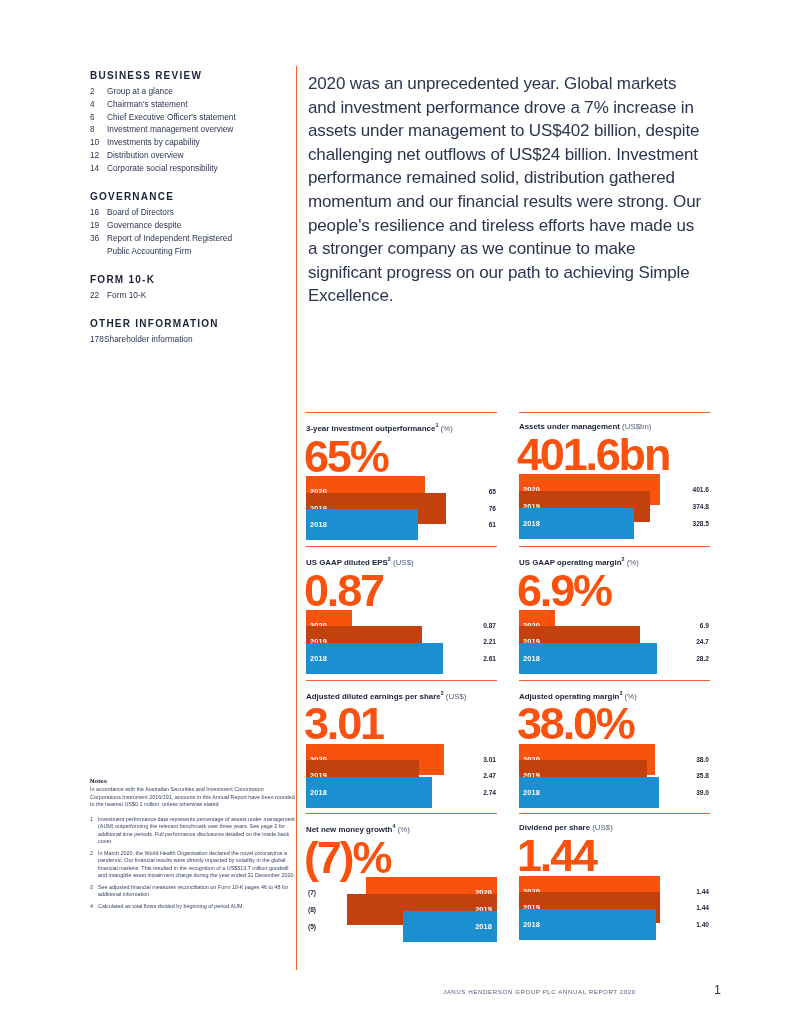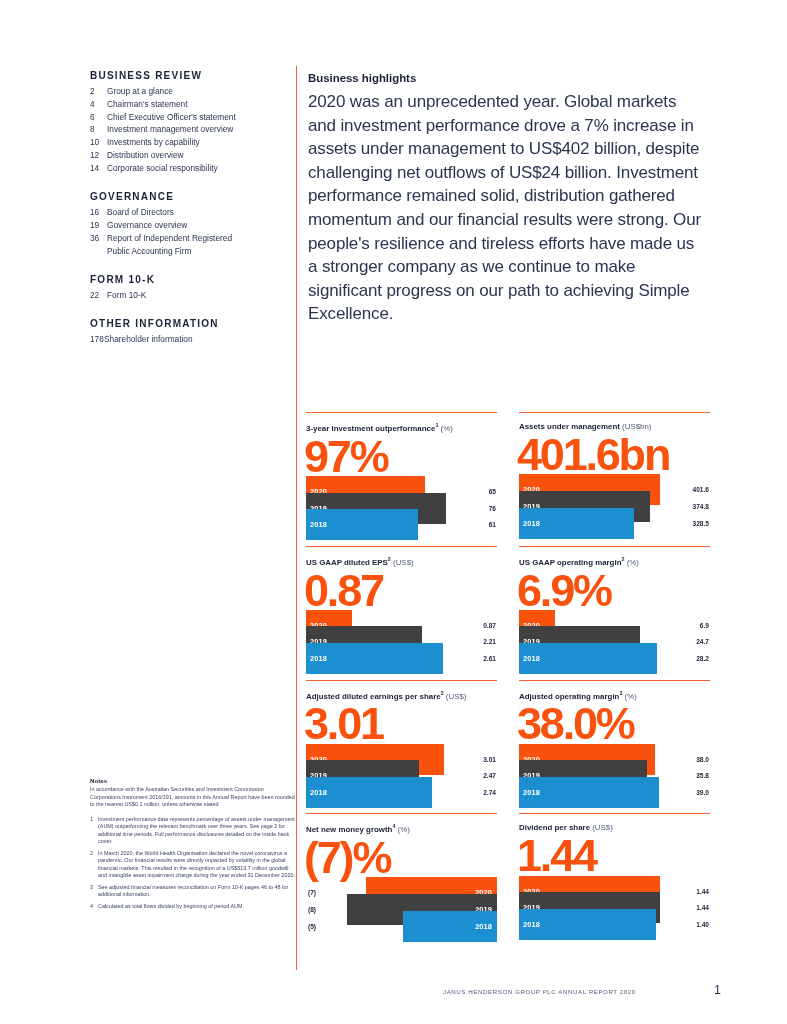--- a/index.html
+++ b/index.html
@@ -81,21 +81,21 @@
   }
   .bar span{
     font-size:7.4px;font-weight:bold;color:#ffffff;
     padding-left:4px;letter-spacing:0.1px;
   }
   .bar-val{
     font-size:6.6px;font-weight:bold;color:#1b2238;
     text-align:right;flex:1;padding-right:1px;
   }
   .c-orange{background:#f9520e;}
-  .c-navy{background:#404040;}
+  .c-navy{background:#c2410c;}
   .c-blue{background:#1b8fd0;}
 
   
   .bar-row.neg{justify-content:flex-end;}
   .bar-row.neg .bar-val{
     flex:0 0 auto;text-align:left;padding-right:0;
     width:30px;padding-left:2px;
   }
   .bar-row.neg .bar{justify-content:flex-end;}
   .bar-row.neg .bar span{padding-left:0;padding-right:5px;}
@@ -148,21 +148,21 @@
         <span class="toc-num">14</span>
         <span class="toc-label">Corporate social responsibility</span>
       </div>
       <div class="toc-head gap">GOVERNANCE</div>
       <div class="toc-row">
         <span class="toc-num">16</span>
         <span class="toc-label">Board of Directors</span>
       </div>
       <div class="toc-row">
         <span class="toc-num">19</span>
-        <span class="toc-label">Governance overview</span>
+        <span class="toc-label">Governance despite</span>
       </div>
       <div class="toc-row">
         <span class="toc-num">36</span>
         <span class="toc-label">Report of Independent Registered</span>
       </div>
       <div class="toc-cont">Public Accounting Firm</div>
       <div class="toc-head gap">FORM 10-K</div>
       <div class="toc-row">
         <span class="toc-num">22</span>
         <span class="toc-label">Form 10-K</span>
@@ -191,30 +191,29 @@
           <div class="note-t">See adjusted financial measures reconciliation on Form 10-K pages 46 to 48 for additional information.</div>
         </div>
         <div class="note-item">
           <div class="note-n">4</div>
           <div class="note-t">Calculated as total flows divided by beginning of period AUM.</div>
         </div>
       </div>
   </div>
 
   <div class="hl">
-    <h2 class="hl-title">Business highlights</h2>
     <p class="hl-body">2020 was an unprecedented year. Global markets and investment performance drove a 7% increase in assets under management to US$402 billion, despite challenging net outflows of US$24 billion. Investment performance remained solid, distribution gathered momentum and our financial results were strong. Our people's resilience and tireless efforts have made us a stronger company as we continue to make significant progress on our path to achieving Simple Excellence.</p>
   </div>
 
   <div class="grid" id="grid">
       <div class="grow">
         <div class="gcell">
           <div class="rule-top"></div>
           <div class="m-title">3-year investment outperformance<sup>1</sup><span class="unit"> (%)</span></div>
-          <div class="m-big">97%</div>
+          <div class="m-big">65%</div>
           <div class="bars">
             <div class="bar-row">
               <div class="bar c-orange" style="width: 119.438px;">
                 <span>2020</span>
               </div>
               <div class="bar-val">65</div>
             </div>
             <div class="bar-row">
               <div class="bar c-navy" style="width: 139.65px;">
                 <span>2019</span>

